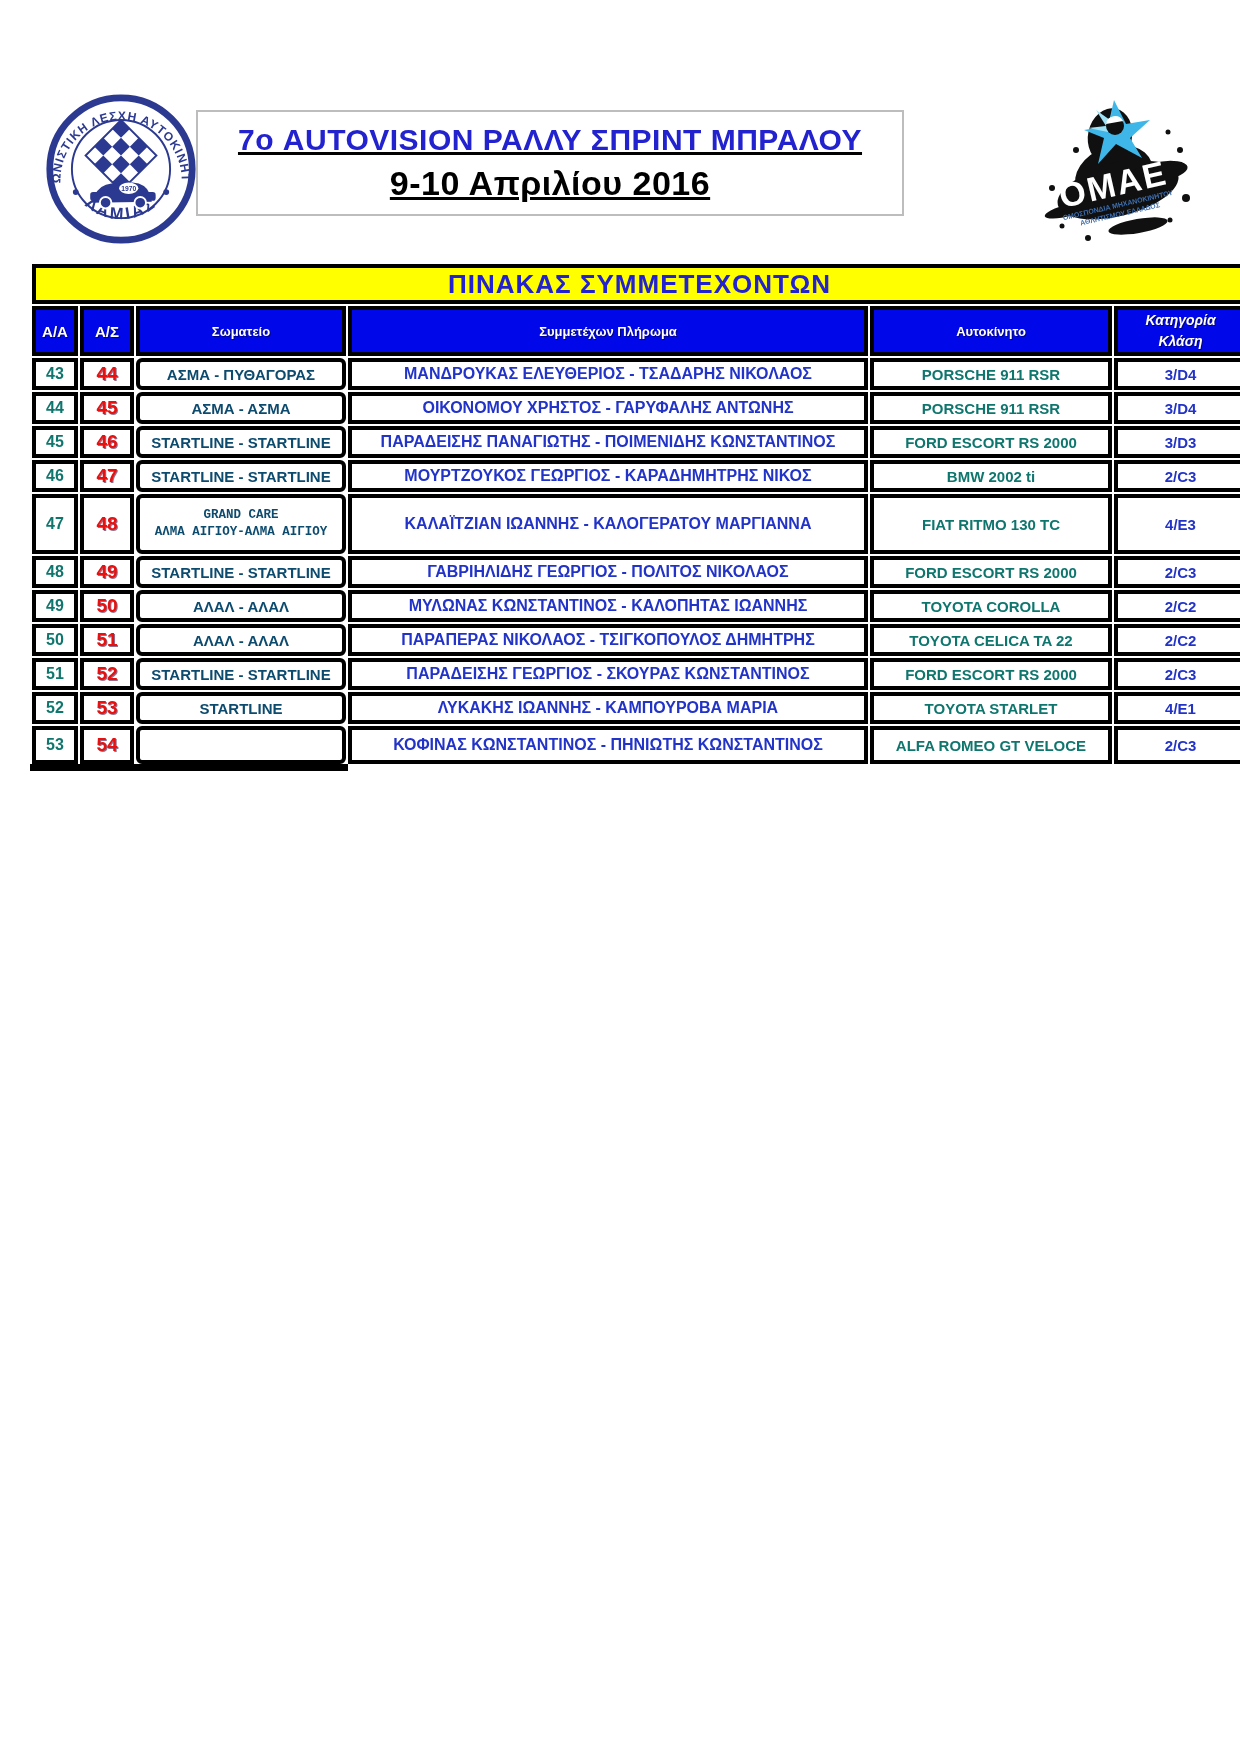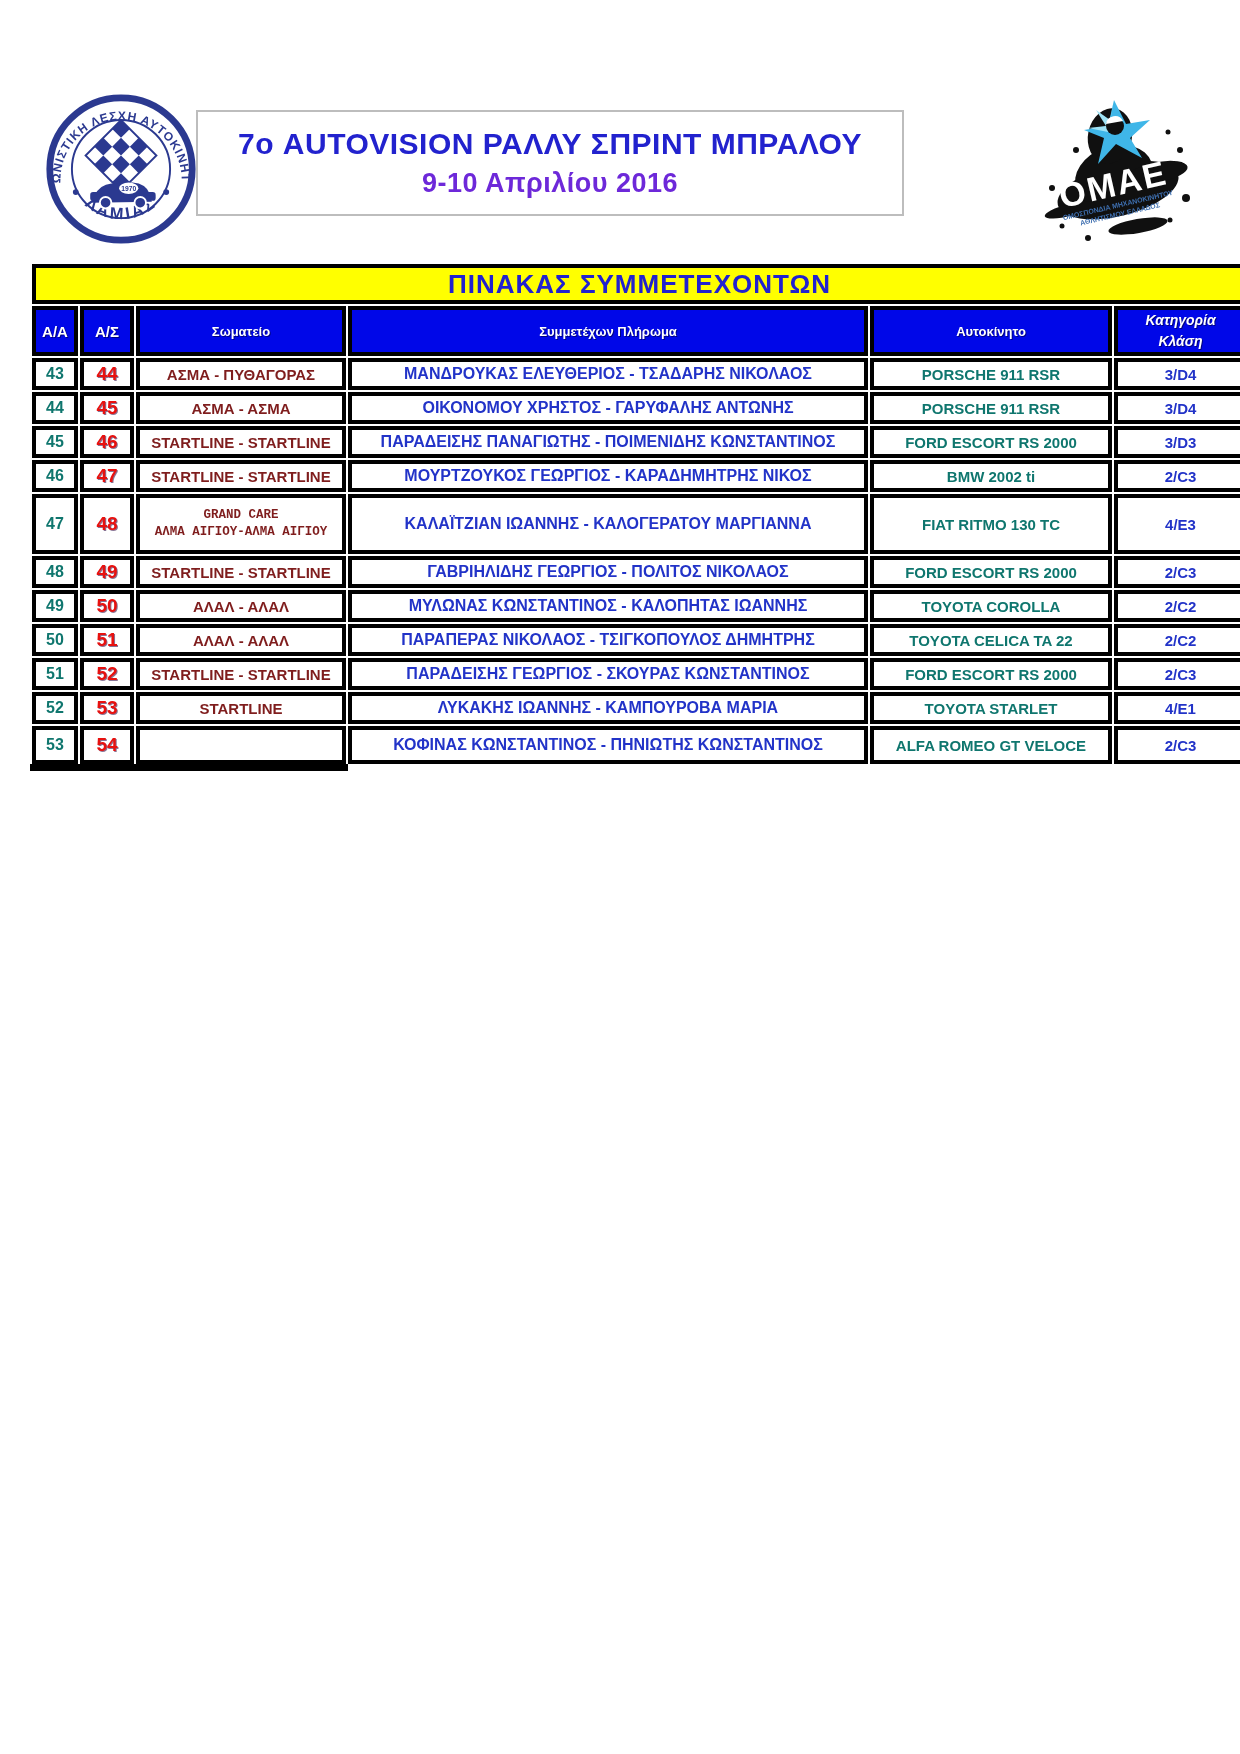--- a/index.html
+++ b/index.html
@@ -12,23 +12,24 @@
   }
   .page { position: absolute; inset: 0; background: #fff; }
 
   
   .club-logo { position: absolute; left: 44px; top: 92px; width: 154px; height: 154px; }
   .title-box {
     position: absolute; left: 196px; top: 110px; width: 708px; height: 106px;
     border: 2px solid #bdbdbd; background: #fff;
     display: flex; flex-direction: column; align-items: center; justify-content: center;
     gap: 7px;
+    text-decoration: underline;
   }
   .title-line1 { color: #2222ce; font-weight: bold; font-size: 30px; letter-spacing: 0.5px; }
-  .title-line2 { color: #6d28d9; font-weight: bold; font-size: 27px; letter-spacing: 0.5px; }
+  .title-line2 { color: #000000; font-weight: bold; font-size: 34px; letter-spacing: 0.5px; }
   .omae-logo { position: absolute; left: 1018px; top: 80px; width: 192px; height: 172px; }
 
   
   .table-wrap { position: absolute; left: 30px; top: 262px; width: 1180px; }
   table.participants {
     table-layout: fixed; width: 1177px;
     border-collapse: separate; border-spacing: 2px;
   }
   td, th { border: 4px solid #000; background: #fff; overflow: hidden; }
   .caption-cell {
@@ -39,21 +40,21 @@
     background: #0007e8; color: #fff; height: 50px;
     text-align: center; vertical-align: middle;
     text-shadow: 1px 1px 0 rgba(0,0,0,0.45);
   }
   th.h-aa, th.h-as { font-size: 15px; font-weight: 600; }
   th.h-club, th.h-crew, th.h-car { font-size: 13px; font-weight: bold; }
   th.h-class { font-size: 14px; font-weight: bold; font-style: italic; line-height: 1.5; }
   tbody td { height: 32px; text-align: center; vertical-align: middle; font-weight: bold; }
   td.c-aa   { color: #0f766e; font-size: 16px; }
   td.c-as   { color: #e8110f; font-size: 19px; text-shadow: 1px 1px 0 rgba(40,0,60,0.55); }
-  td.c-club { color: #7f1d1d; font-size: 15px; }
+  td.c-club { color: #0c4a6e; font-size: 15px; border-radius: 6px; }
   td.c-crew { color: #2233c8; font-size: 16px; }
   td.c-car  { color: #0f766e; font-size: 15px; }
   td.c-class{ color: #2233c8; font-size: 15px; }
   td.two-line { font-size: 12.5px; line-height: 1.35; height: 60px; font-family: Liberation Mono, monospace; }
   tr.row-last td { height: 38px; }
   .bottom-bar { width: 318px; height: 7px; background: #000; margin-top: -2px; margin-left: 0; }
 </style>
 </head>
 <body>
 

